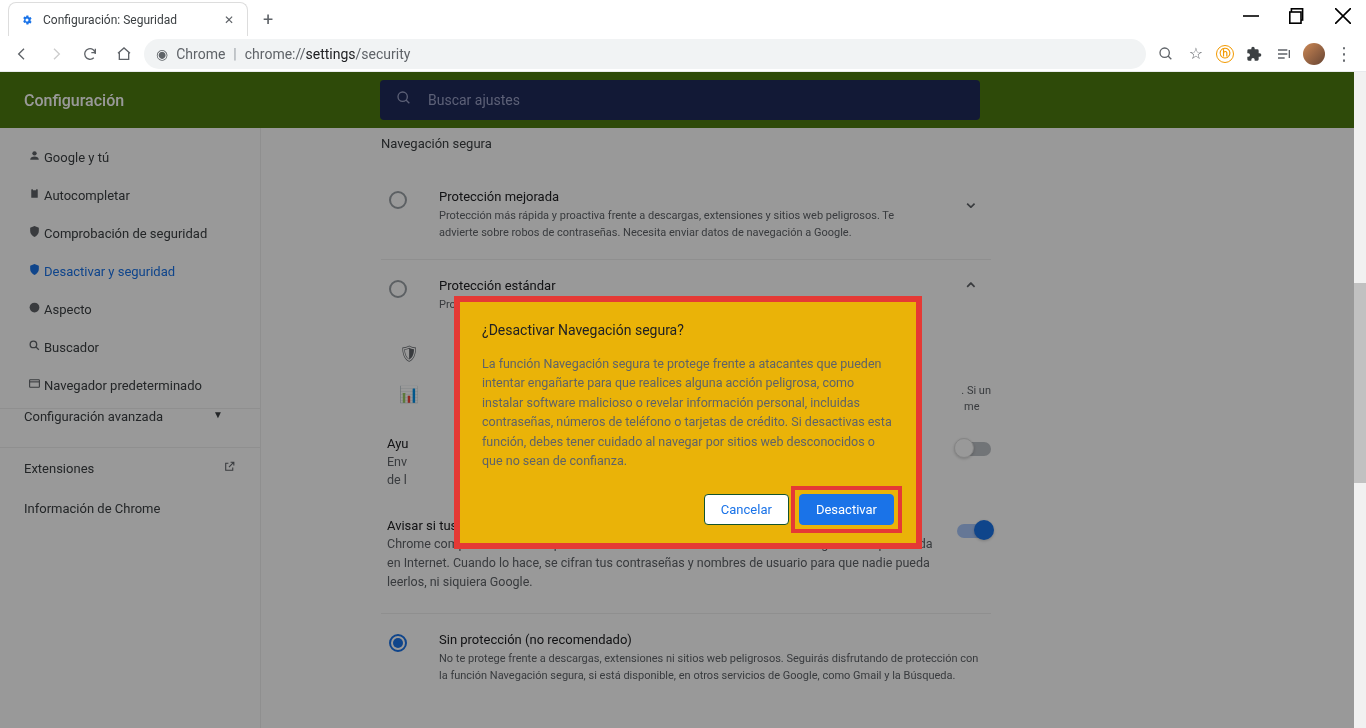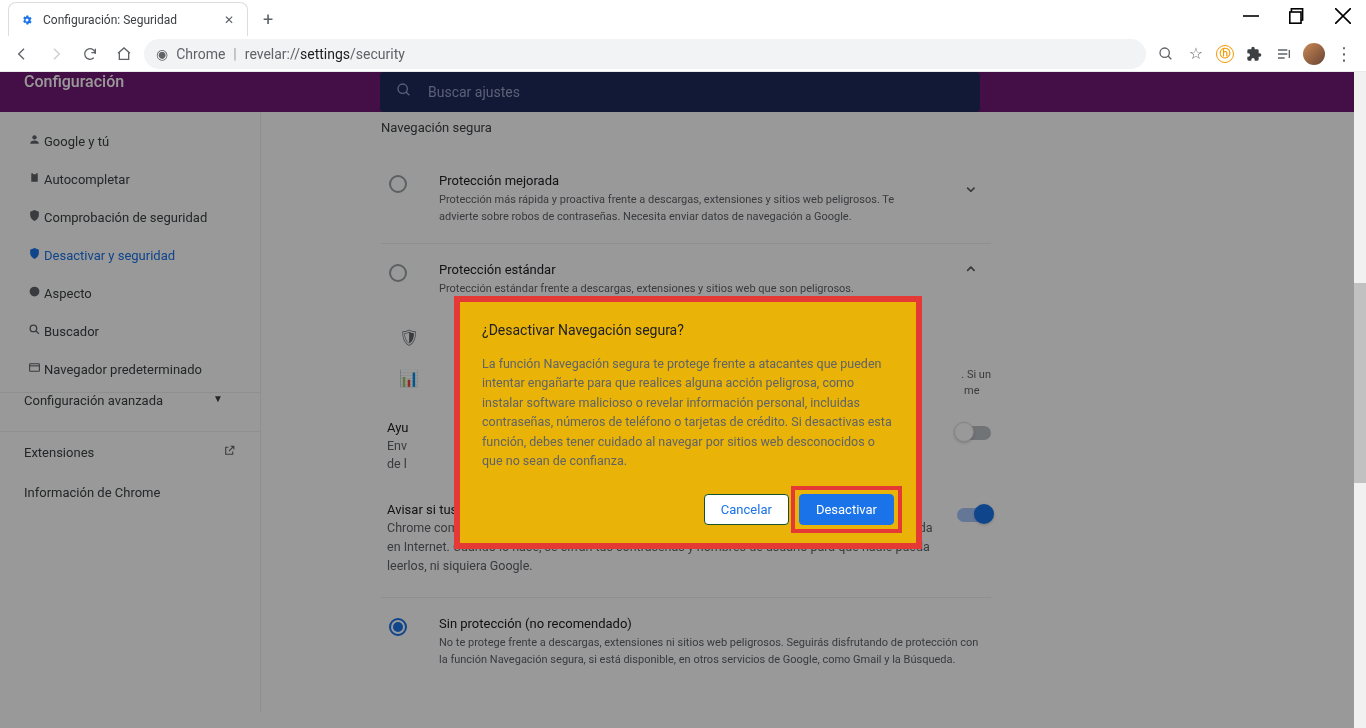--- a/index.html
+++ b/index.html
@@ -19,21 +19,21 @@
 .tb-icon{width:28px;height:28px;display:flex;align-items:center;justify-content:center;border-radius:50%;color:#5f6368}
 .tb-icon.disabled{color:#ccc}
 .omnibox{flex:1;height:30px;background:#f1f3f4;border-radius:15px;display:flex;align-items:center;padding:0 12px;gap:8px;font-size:14px;color:#202124}
 .omnibox .chrome-label{color:#5f6368}
 .omnibox .sep{color:#9aa0a6}
 .omnibox .url-part{color:#5f6368}
 .omnibox .url-dark{color:#202124}
 .tb-right{display:flex;align-items:center;gap:2px}
 
 
-.settings-header{height:40px;background:#701a75;display:flex;padding-left:24px;color:#fff}
+.settings-header{height:56px;background:#4d7c0f;display:flex;align-items:center;padding-left:24px;color:#fff}
 .settings-header .title{font-size:16px;font-weight:500;width:356px}
 .searchbox{width:600px;height:40px;background:#1e2a5a;border-radius:4px;display:flex;align-items:center;padding:0 16px;gap:16px;color:#9aa0c6}
 .searchbox input{background:transparent;border:none;outline:none;color:#fff;font-size:14px;flex:1}
 .searchbox input::placeholder{color:#9aa0c6}
 
 .main{display:flex;height:600px}
 .sidebar{width:260px;padding-top:10px}
 .side-item{height:38px;display:flex;align-items:center;padding-left:24px;font-size:13px;color:#3c4043;cursor:pointer}
 .side-item .icon{width:20px;text-align:center;color:#5f6368}
 .side-item.active{color:#1a73e8}
@@ -131,21 +131,21 @@
     </div>
   <div class="tb-icon">
       <svg viewBox="0 0 24 24" width="18" height="18" fill="none" stroke="#5f6368" stroke-width="2">
         <path d="M3 11l9-8 9 8M5 10v10h14V10"></path>
       </svg>
     </div>
   <div class="omnibox">
     <span style="color:#5f6368">◉</span>
     <span class="chrome-label">Chrome</span>
     <span class="sep">|</span>
-    <span><span class="url-part">revelar://</span><span class="url-dark">settings</span><span class="url-part">/security</span></span>
+    <span><span class="url-part">chrome://</span><span class="url-dark">settings</span><span class="url-part">/security</span></span>
   </div>
   <div class="tb-right">
     <div class="tb-icon">
         <svg viewBox="0 0 24 24" width="16" fill="none" stroke="#5f6368" stroke-width="2">
           <circle cx="10" cy="10" r="7"></circle>
           <path d="M15 15l5 5"></path>
         </svg>
       </div>
     <div class="tb-icon" style="color:#5f6368">☆</div>
     <div class="tb-icon" style="color:#f29900;border:1.5px solid #f29900;border-radius:50%;width:18px;height:18px;font-size:11px;font-weight:bold;margin:0 4px">ⓗ</div>

